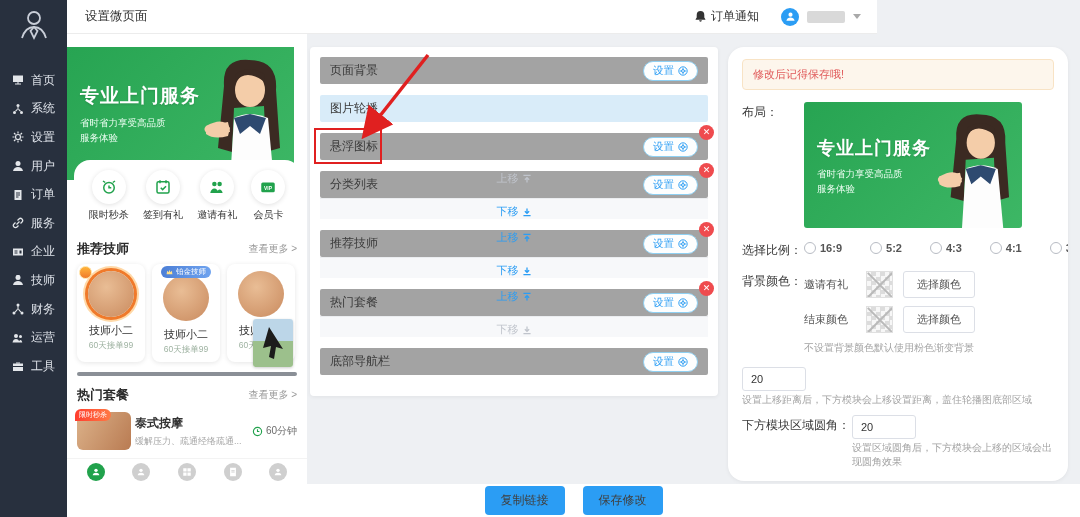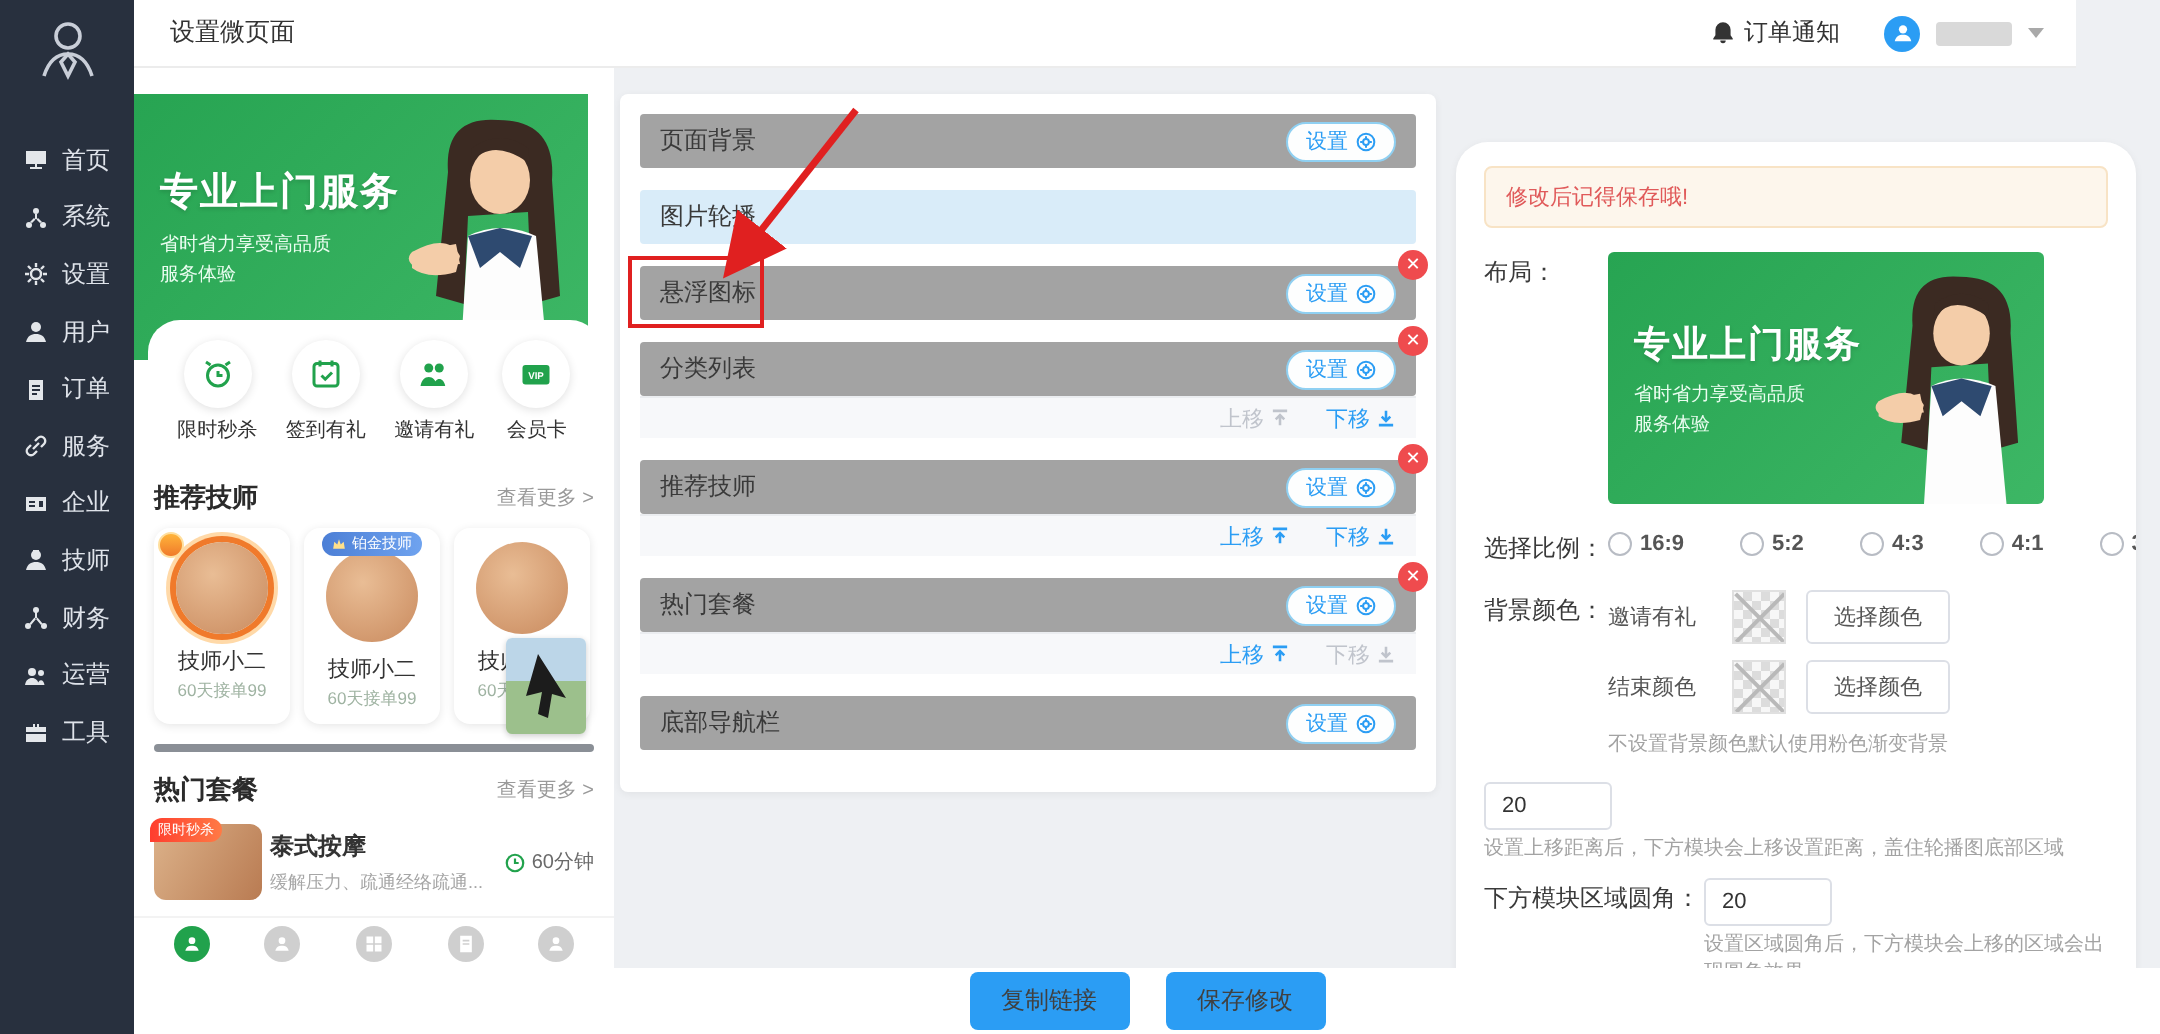--- a/index.html
+++ b/index.html
@@ -7,21 +7,21 @@
   body { position:relative; background:#eef0f3; overflow:hidden; color:#333; }
 
   
   .sidebar { position:absolute; left:0; top:0; width:67px; height:517px; background:#28303e; z-index:30; }
   .sidebar .logo { display:flex; justify-content:center; padding:6px 0 4px; }
   .side-items { padding-top:18px; }
   .side-item { display:flex; align-items:center; gap:7px; padding-left:12px; height:28.6px; color:#dfe3ea; font-size:12px; cursor:pointer; }
   .side-item svg { flex:0 0 auto; }
 
   
-  .topbar { position:absolute; left:67px; top:0; width:971px; height:34px; background:#fff; border-bottom:1px solid #ececec; display:flex; align-items:center; z-index:20; }
+  .topbar { position:absolute; left:67px; top:0; width:810px; height:34px; background:#fff; border-bottom:1px solid #ececec; display:flex; align-items:center; z-index:20; }
   .topbar .title { margin-left:18px; font-size:12.5px; color:#333; }
   .topbar .right { margin-left:auto; margin-right:16px; display:flex; align-items:center; gap:8px; }
   .notice { display:flex; align-items:center; gap:4px; font-size:12px; color:#333; cursor:pointer; }
   .avatar-ic { width:18px; height:18px; border-radius:50%; background:#2b9df4; display:flex; align-items:center; justify-content:center; margin-left:14px; }
   .user-blur { width:38px; height:12px; border-radius:2px; background:#d9d9d9; }
   .caret { width:0; height:0; border-left:4px solid transparent; border-right:4px solid transparent; border-top:5px solid #a9a9a9; }
 
   
   .preview-col { position:absolute; left:67px; top:34px; width:240px; height:450px; background:#fff; z-index:5; overflow:hidden; }
   .banner { position:relative; width:227px; height:133px; margin:13px 0 0 0; background:linear-gradient(135deg,#27a452,#3db765); overflow:hidden; }
@@ -67,30 +67,30 @@
   .bn-item.active .bn-circ { background:#21a24c; }
 
   
   .mod-panel { position:absolute; left:310px; top:47px; width:408px; background:#fff; border-radius:4px; box-shadow:0 1px 4px rgba(0,0,0,.06); padding:10px; z-index:6; }
   .mod-block { position:relative; margin-bottom:11px; }
   .mod-block:last-child { margin-bottom:0; }
   .mod-row { display:flex; align-items:center; justify-content:space-between; background:#a3a3a3; height:27px; padding:0 10px; border-radius:2px; }
   .mod-row.hl { background:#d9ecf9; }
   .mod-label { font-size:12px; color:#3a3a3a; }
   .set-pill { display:flex; align-items:center; gap:4px; border:1px solid #8fd0f2; color:#2b9df4; font-size:10.5px; padding:2px 9px; border-radius:10px; background:#fdfefe; cursor:pointer; }
-  .move-row { display:flex; align-items:center; justify-content:flex-end; gap:18px; background:#f7f8fa; height:21px; padding:0 10px; border-top:1px solid #ebedf0; font-size:11px; }
+  .move-row { display:flex; align-items:center; justify-content:flex-end; gap:18px; background:#f7f8fa; height:21px; padding:0 10px; border-top:1px solid #ebedf0; font-size:11px;flex-direction:column; }
   .mv { display:flex; align-items:center; gap:3px; cursor:pointer; }
   .mv.on { color:#2b9df4; }
   .mv.off { color:#c0c4cc; }
   .close-x { position:absolute; right:-6px; top:-8px; width:15px; height:15px; border-radius:50%; background:#ef4b4e; color:#fff; font-size:9px; line-height:15px; text-align:center; cursor:pointer; z-index:3; font-weight:bold; }
   .anno-rect { position:absolute; left:-6px; top:-5px; width:68px; height:36px; border:2px solid #e02020; z-index:4; pointer-events:none; }
   .anno-arrow { position:absolute; left:0; top:0; width:408px; height:160px; z-index:5; pointer-events:none; }
 
   
-  .set-panel { position:absolute; left:728px; top:47px; width:340px; height:434px; background:#fff; border-radius:16px; box-shadow:0 1px 4px rgba(0,0,0,.06); padding:12px 14px; overflow:hidden; z-index:6;margin-top:24px; }
+  .set-panel { position:absolute; left:728px; top:47px; width:340px; height:434px; background:#fff; border-radius:16px; box-shadow:0 1px 4px rgba(0,0,0,.06); padding:12px 14px; overflow:hidden; z-index:6; }
   .warn { background:#fdf6ec; border:1px solid #f8e3c5; border-radius:4px; padding:7px 10px; font-size:11px; color:#e05a5a; margin-bottom:12px; }
   .form-row { display:flex; margin-bottom:12px; }
   .form-label { width:62px; flex:0 0 auto; font-size:12px; color:#3a3a3a; padding-top:2px; }
   .form-label.wide { width:110px; }
   .radio-line { display:flex; align-items:flex-start; gap:28px; flex-wrap:nowrap; padding-top:2px;font-weight:bold; }
   .radio { display:flex; align-items:center; gap:4px; font-size:11px; color:#555; cursor:pointer; white-space:nowrap; }
   .rdot { width:12px; height:12px; border-radius:50%; border:1px solid #b8bcc4; background:#fff; }
   .radio.sel .rdot { border:1px solid #2b9df4; background:#2b9df4; box-shadow:inset 0 0 0 2.5px #fff; }
   .radio.sel { color:#333; }
   .color-sub { display:flex; align-items:center; gap:10px; margin-bottom:8px; }

